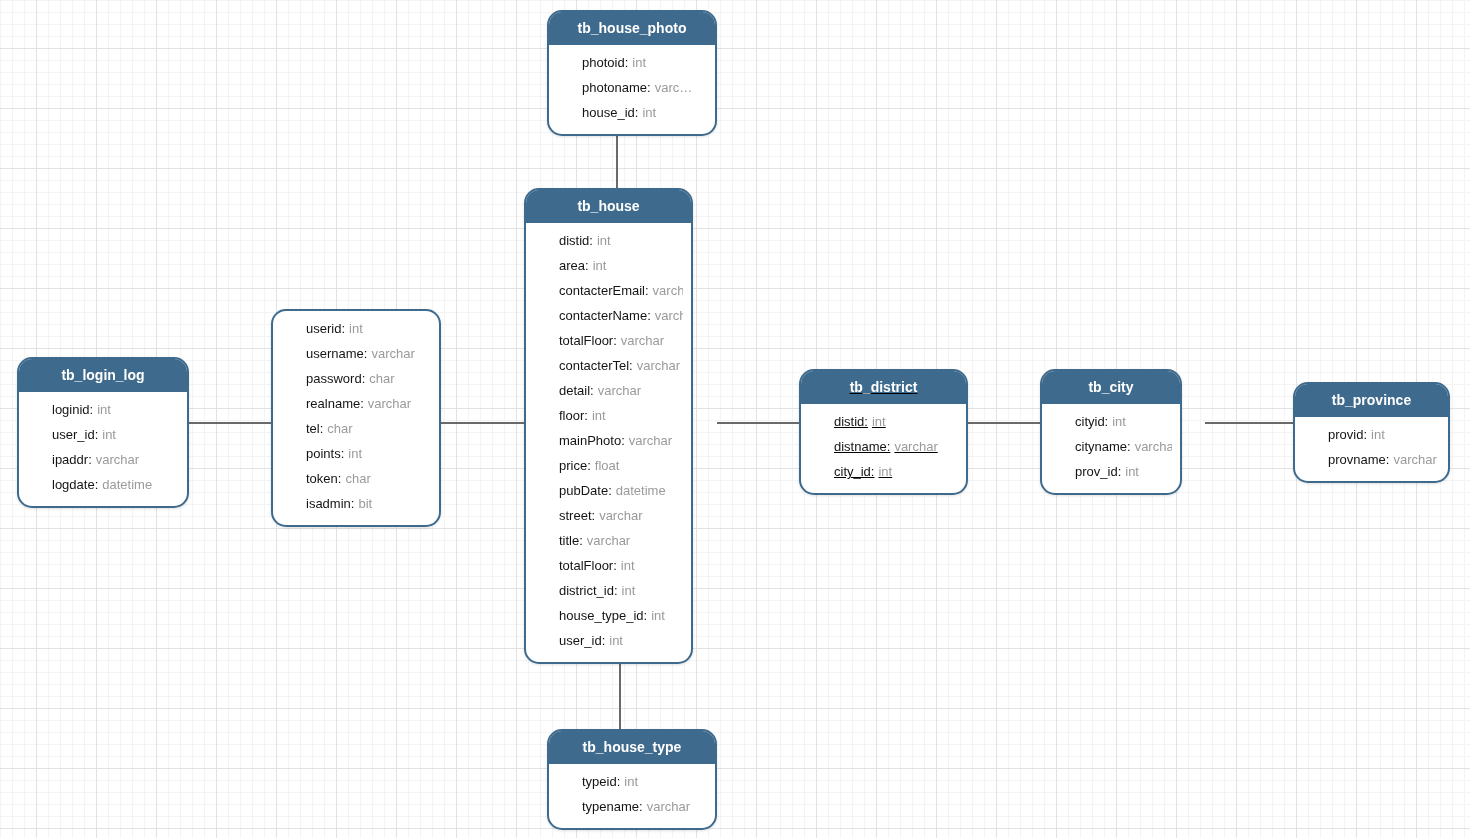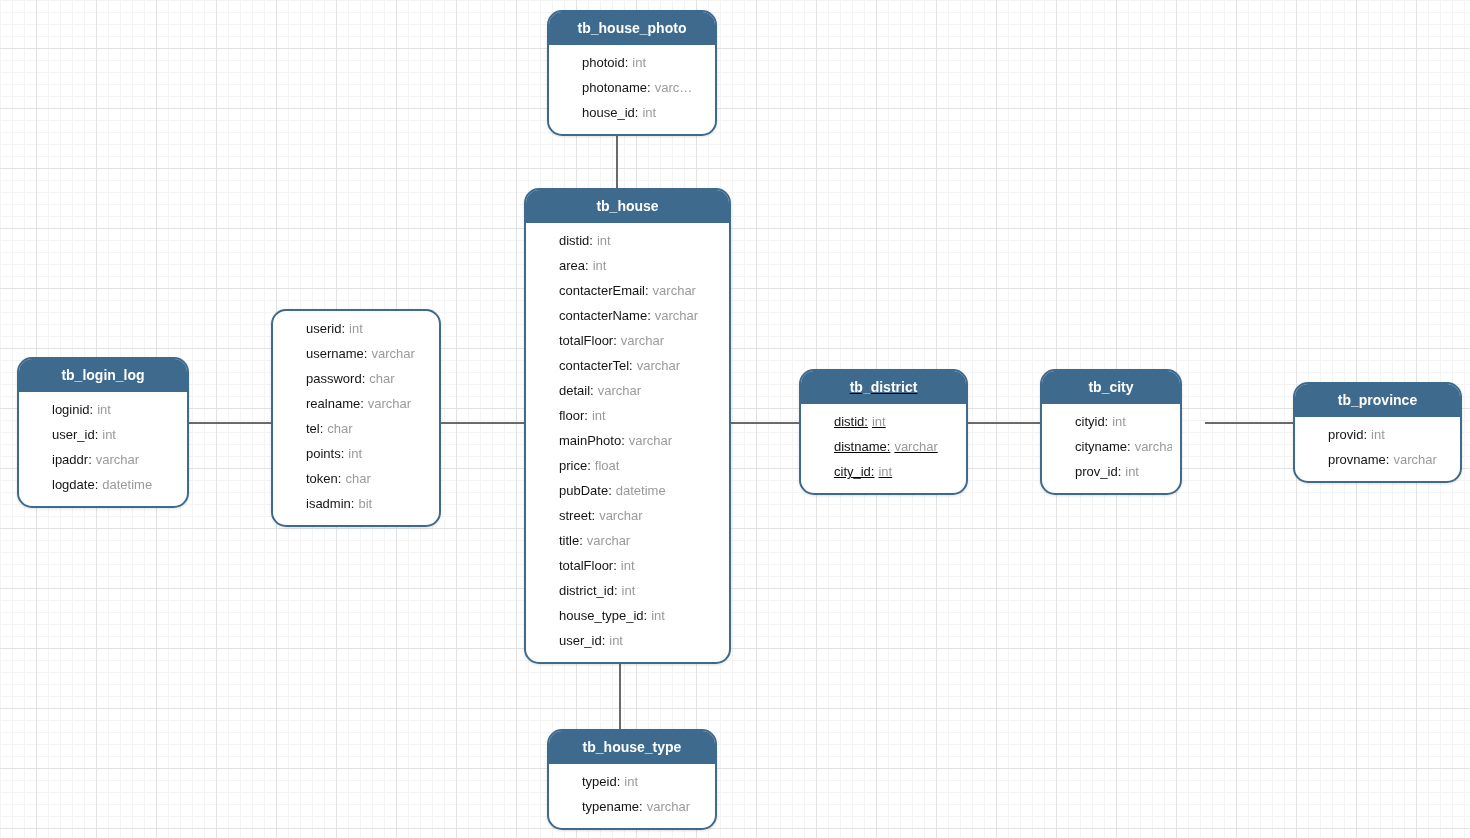--- a/index.html
+++ b/index.html
@@ -67,21 +67,21 @@
 
   <div class="entity" style="left:547px;top:10px;width:170px;">
     <div class="entity-header">tb_house_photo</div>
     <div class="rows">
         <div class="row"><span class="fname">photoid:</span><span class="ftype">int</span></div>
         <div class="row"><span class="fname">photoname:</span><span class="ftype">varc…</span></div>
         <div class="row"><span class="fname">house_id:</span><span class="ftype">int</span></div>
       </div>
   </div>
 
-  <div class="entity" style="left:524px;top:188px;width:207px;">
+  <div class="entity" style="left:524px;top:188px;width:169px;">
     <div class="entity-header">tb_house</div>
     <div class="rows">
         <div class="row"><span class="fname">distid:</span><span class="ftype">int</span></div>
         <div class="row"><span class="fname">area:</span><span class="ftype">int</span></div>
         <div class="row"><span class="fname">contacterEmail:</span><span class="ftype">varchar</span></div>
         <div class="row"><span class="fname">contacterName:</span><span class="ftype">varchar</span></div>
         <div class="row"><span class="fname">totalFloor:</span><span class="ftype">varchar</span></div>
         <div class="row"><span class="fname">contacterTel:</span><span class="ftype">varchar</span></div>
         <div class="row"><span class="fname">detail:</span><span class="ftype">varchar</span></div>
         <div class="row"><span class="fname">floor:</span><span class="ftype">int</span></div>
@@ -131,21 +131,21 @@
 
   <div class="entity" style="left:1040px;top:369px;width:142px;">
     <div class="entity-header">tb_city</div>
     <div class="rows">
         <div class="row"><span class="fname">cityid:</span><span class="ftype">int</span></div>
         <div class="row"><span class="fname">cityname:</span><span class="ftype">varchar</span></div>
         <div class="row"><span class="fname">prov_id:</span><span class="ftype">int</span></div>
       </div>
   </div>
 
-  <div class="entity" style="left:1293px;top:382px;width:169px;">
+  <div class="entity" style="left:1293px;top:382px;width:157px;">
     <div class="entity-header">tb_province</div>
     <div class="rows">
         <div class="row"><span class="fname">provid:</span><span class="ftype">int</span></div>
         <div class="row"><span class="fname">provname:</span><span class="ftype">varchar</span></div>
       </div>
   </div>
 
   <div class="entity" style="left:547px;top:729px;width:170px;">
     <div class="entity-header">tb_house_type</div>
     <div class="rows">

